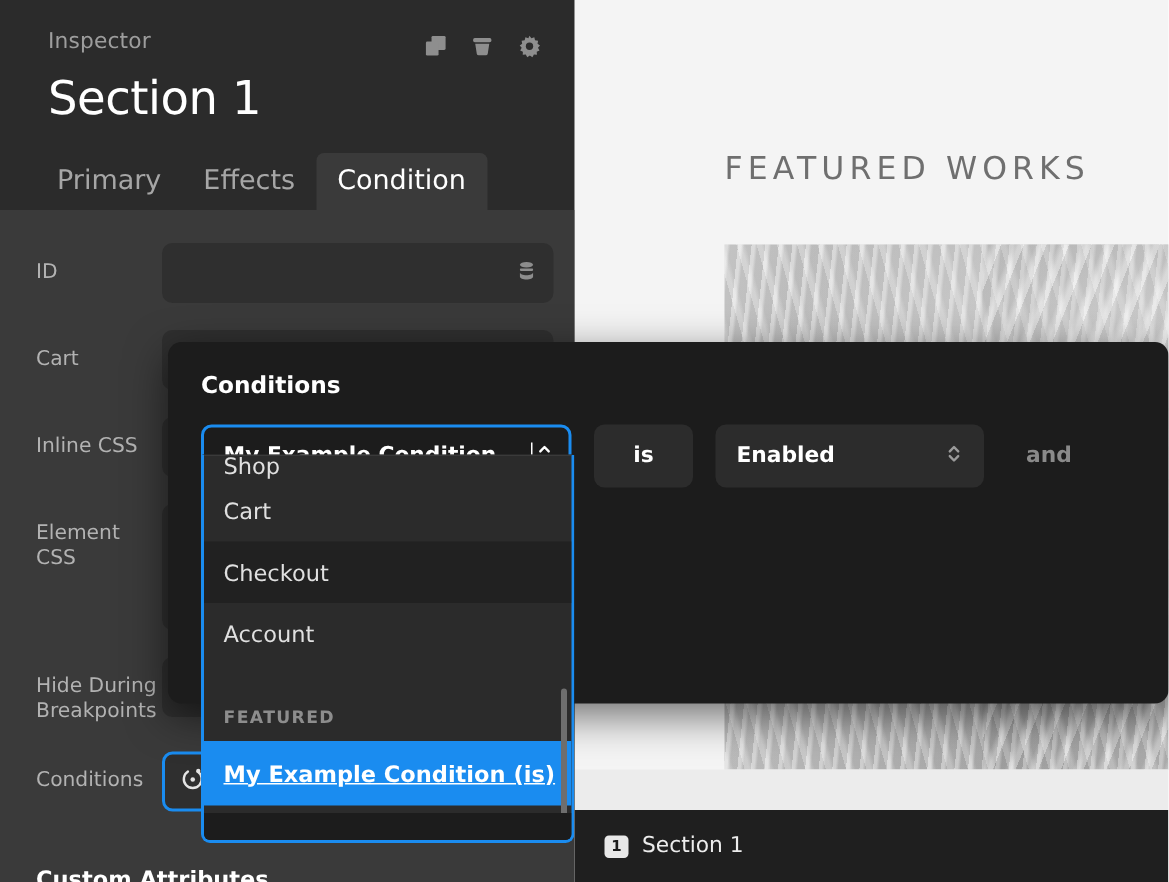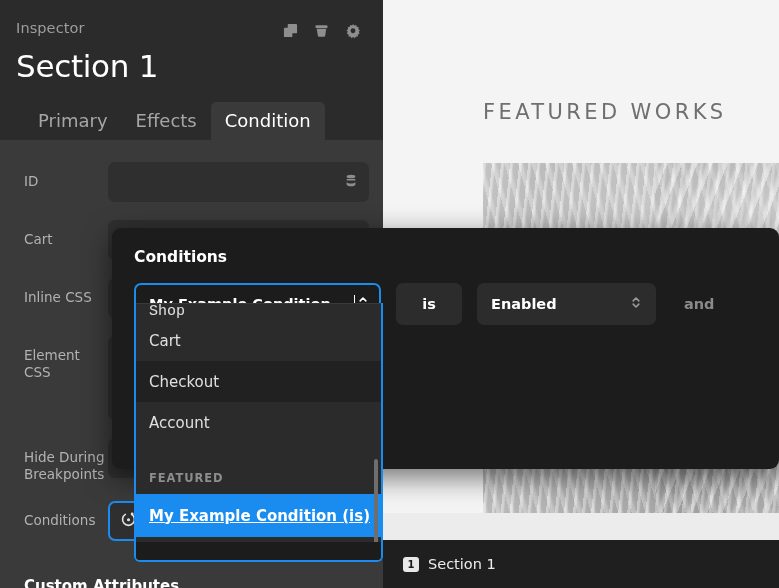--- a/index.html
+++ b/index.html
@@ -62,21 +62,21 @@
   #preview-statusbar .name { color: #ececec; font-size: 14.5px; }
 
   
   #inspector {
     position: absolute; left: 0; top: 0;
     width: 383px; height: 588px;
     background: #2b2b2b;
     color: #d8d8d8;
     overflow: hidden;
   }
-  #inspector-head { padding: 20px 24px 0 16px; position: relative; }
+  #inspector-head { padding: 20px 24px 0 32px; position: relative; }
   #inspector-eyebrow {
     font-size: 14.5px; color: #9d9d9d; letter-spacing: .1px;
   }
   #inspector-icons {
     position: absolute; right: 22px; top: 22px;
     display: flex; gap: 14px; align-items: center;
   }
   #inspector-icons .ic {
     width: 17px; height: 17px;
     display: flex; align-items: center; justify-content: center;
@@ -205,21 +205,20 @@
   }
   #condition-dropdown .opt {
     height: 41px;
     display: flex; align-items: center;
     padding-left: 13px;
     font-size: 15px; color: #e0e0e0;
   }
   #condition-dropdown .opt.clipped {
     height: 17px; align-items: flex-end; overflow: hidden;
     border-top: 1px solid #3a3a3a;
-    font-family: Liberation Mono, monospace;
   }
   #condition-dropdown .opt.hovered { background: #212121; }
   #condition-dropdown .group-label {
     font-size: 11.5px; font-weight: 700; color: #8d8d8d;
     letter-spacing: .9px;
     padding: 28px 0 9px 13px;
   }
   #condition-dropdown .opt.selected {
     background: #1a8cf0; color: #ffffff; font-weight: 700;
     height: 43px;

